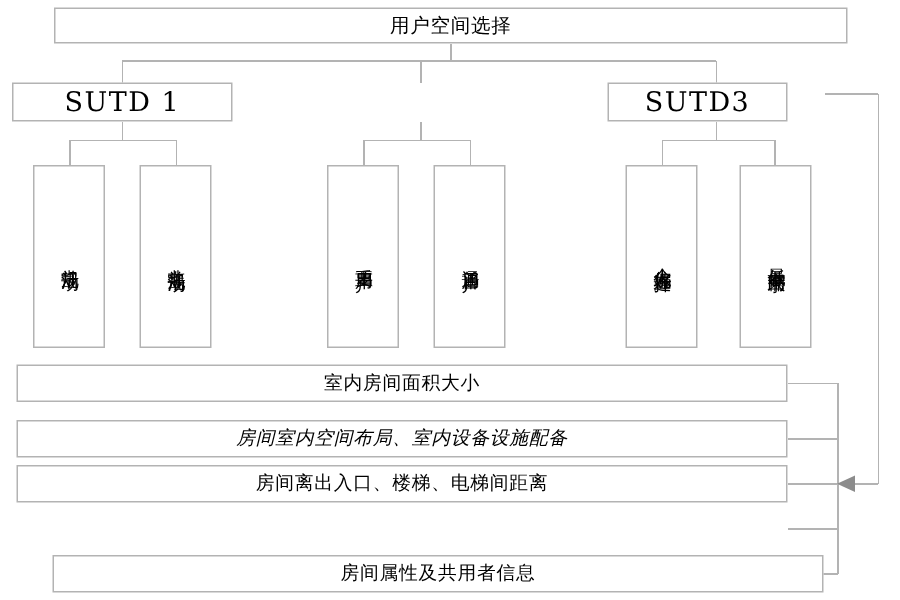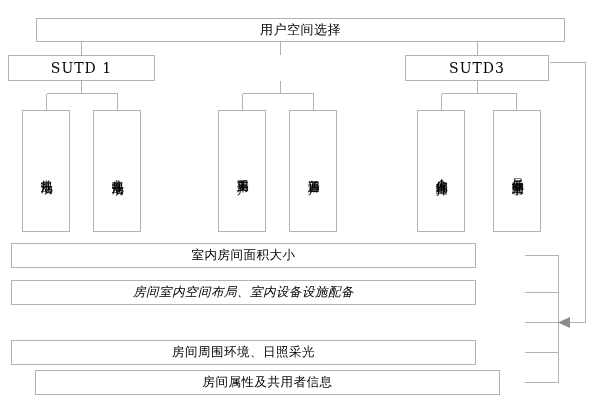--- a/index.html
+++ b/index.html
@@ -20,56 +20,56 @@
     border:1px solid #b3b3b3;
     display:flex;
     align-items:center;
     justify-content:center;
     color:#000000;
     text-align:center;
   }
 
   
   .root{
-    left:36px;top:18px;width:529px;height:24px;
+    left:36px;top:5px;width:529px;height:24px;
     font-size:13px;
     letter-spacing:0.5px;
   }
 
   
   .sutd{
     top:55px;height:26px;
-    font-size:14px;
+    font-size:18px;
     letter-spacing:1px;
     font-family:"DejaVu Serif","Liberation Serif",serif;
   }
   .sutd-1{left:8px;width:147px;}
   .sutd-2{left:205px;width:150px;}
-  .sutd-3{left:405px;width:144px;}
+  .sutd-3{left:405px;width:120px;}
 
   
   .leaf{
     top:110px;height:122px;width:48px;
     font-size:12px;
     writing-mode:vertical-rl;
     text-orientation:upright;
     line-height:1.12;
     letter-spacing:1px;
     padding-top:2px;
   }
   .leaf-1{left:22px;}
   .leaf-2{left:93px;}
   .leaf-3{left:218px;}
   .leaf-4{left:289px;}
   .leaf-5{left:417px;}
   .leaf-6{left:493px;}
 
   
   .row{
-    left:11px;width:465px;height:25px;
+    left:11px;width:514px;height:25px;
     font-size:12.5px;
     letter-spacing:0.5px;
   }
   .row-0{top:243px;}
   .row-1{top:280px;font-style:italic;}
   .row-2{top:310px;}
   .row-3{top:340px;}
   .row-4{top:370px;margin-left:24px;}
 </style>
 </head>
@@ -125,16 +125,16 @@
 
   <div class="node leaf leaf-1">常规活动</div>
   <div class="node leaf leaf-2">非常规活动</div>
   <div class="node leaf leaf-3">重要用户</div>
   <div class="node leaf leaf-4">普通用户</div>
   <div class="node leaf leaf-5">个人偏好选择</div>
   <div class="node leaf leaf-6">最低空间需求</div>
 
   <div class="node row row-0">室内房间面积大小</div>
   <div class="node row row-1">房间室内空间布局、室内设备设施配备</div>
-  <div class="node row row-3">房间周围环境、日照采光</div>
+  <div class="node row row-2">房间离出入口、楼梯、电梯间距离</div>
   <div class="node row row-4">房间属性及共用者信息</div>
 
 </div>
 
 </body></html>

